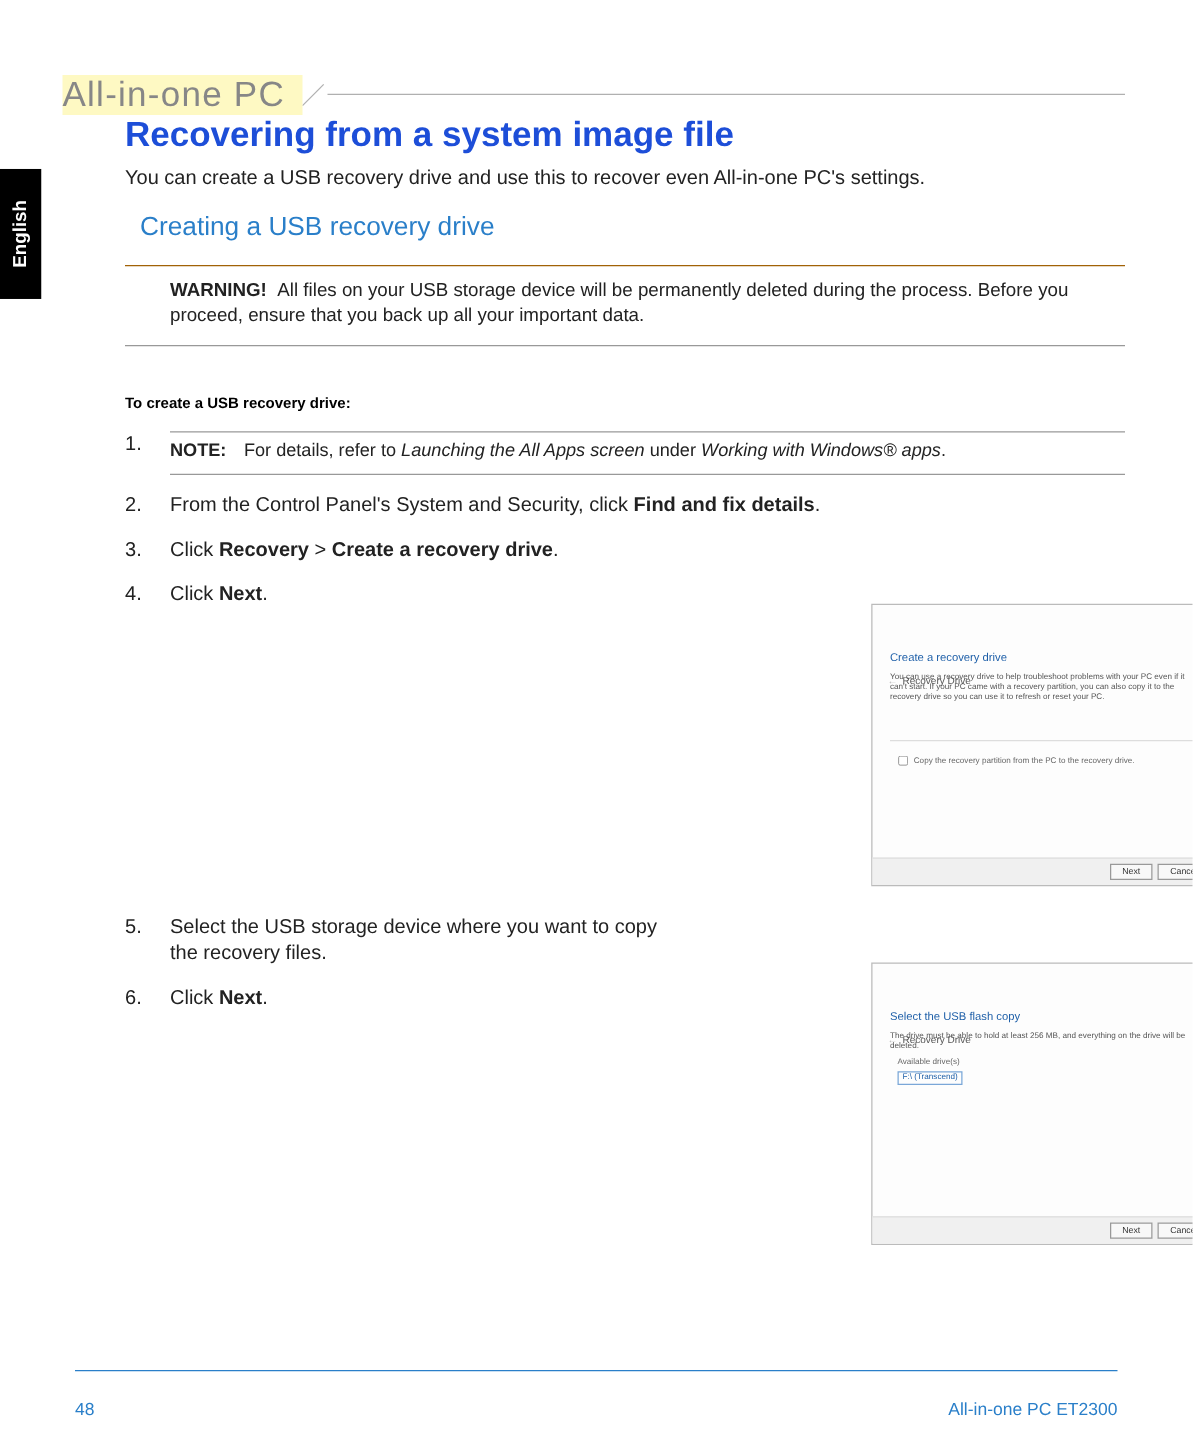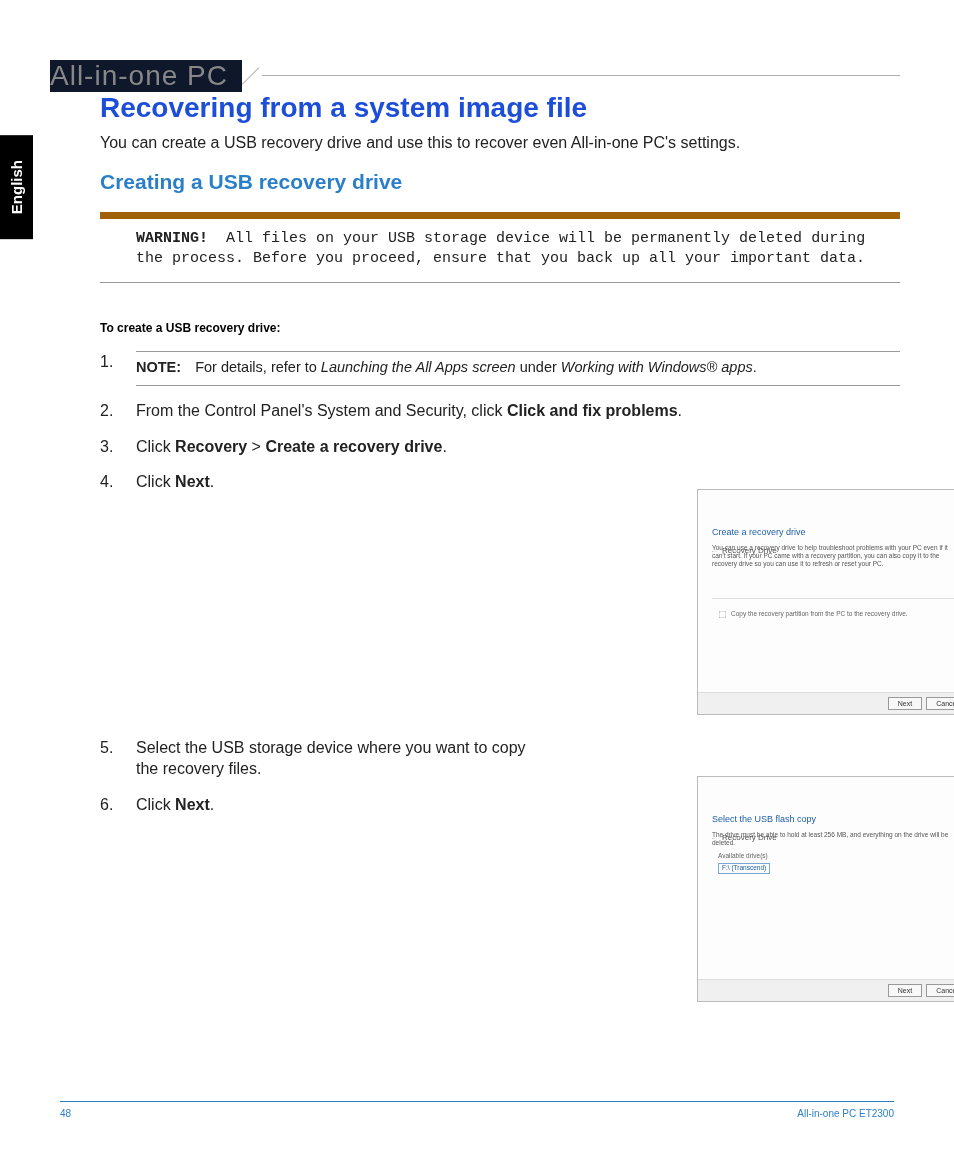--- a/index.html
+++ b/index.html
@@ -36,21 +36,21 @@
     align-items: center;
     width: 850px;
   }
   .header-title {
     font-family: "Segoe UI", sans-serif;
     font-size: 28px;
     font-weight: 400;
     color: #878787;
     letter-spacing: 1px;
     padding-right: 14px;
-    background: #0f172a;
+    background: #fef9c3;
     position: relative;
     z-index: 2;
   }
   .header-rule {
     flex: 1;
     position: relative;
   }
   .header-rule::before,
   .header-rule::after {
     content: "";
@@ -95,30 +95,30 @@
     margin-bottom: 10px;
   }
   .intro {
     font-size: 16px;
     color: #222;
     margin-bottom: 18px;
   }
   h2 {
     color: #2a7fc9;
     font-size: 21px;
-    font-weight: bold;
+    font-weight: normal;
     margin-bottom: 18px;
+    margin-left: 12px;
   }
   .callout {
-    border-top: 7px solid #a16207;
+    border-top: 1px solid #a16207;
     border-bottom: 1px solid #999;
     padding: 10px 2px 12px 36px;
     margin-bottom: 38px;
     margin-left: 0;
-    font-family: Liberation Mono, monospace;
   }
   .callout-inner {
     font-size: 15px;
     color: #222;
     line-height: 1.35;
   }
   .callout .label { font-weight: bold; }
   .subhead {
     font-weight: bold;
     font-size: 12px;
@@ -245,27 +245,27 @@
 
   .step-with-shot {
     width: 410px;
   }
 
   
   .footer {
     position: absolute;
     left: 60px;
     right: 60px;
-    bottom: 36px;
+    bottom: 20px;
     display: flex;
     justify-content: space-between;
     align-items: center;
     border-top: 1.5px solid #2a7fc9;
-    padding-top: 6px;
-    font-size: 10px;
+    padding-top: 22px;
+    font-size: 14px;
   }
   .footer .pageno { color: #2a7fc9; }
   .footer .doc { color: #2a7fc9; }
 </style>
 </head>
 <body>
 
 <div class="page">
 
   <div class="lang-tab">English</div>
@@ -295,21 +295,21 @@
     <ol class="steps">
       <li>
         <div class="note-box">
           <div class="inner">
             <span class="label">NOTE:</span>
             <span>For details, refer to </span><span class="em">Launching the All Apps screen</span><span> under </span><span class="em">Working with Windows® apps</span><span>.</span>
           </div>
         </div>
       </li>
       <li>
-        <span>From the Control Panel's System and Security, click </span><span class="b">Click and fix problems</span><span>.</span>
+        <span>From the Control Panel's System and Security, click </span><span class="b">Find and fix details</span><span>.</span>
       </li>
       <li>
         <span>Click </span><span class="b">Recovery</span><span> &gt; </span><span class="b">Create a recovery drive</span><span>.</span>
       </li>
       <li>
         <div class="step-with-shot">
           <span>Click </span><span class="b">Next</span><span>.</span>
         </div>
         <div class="shot-wrap">
           <div class="shot shot1">

